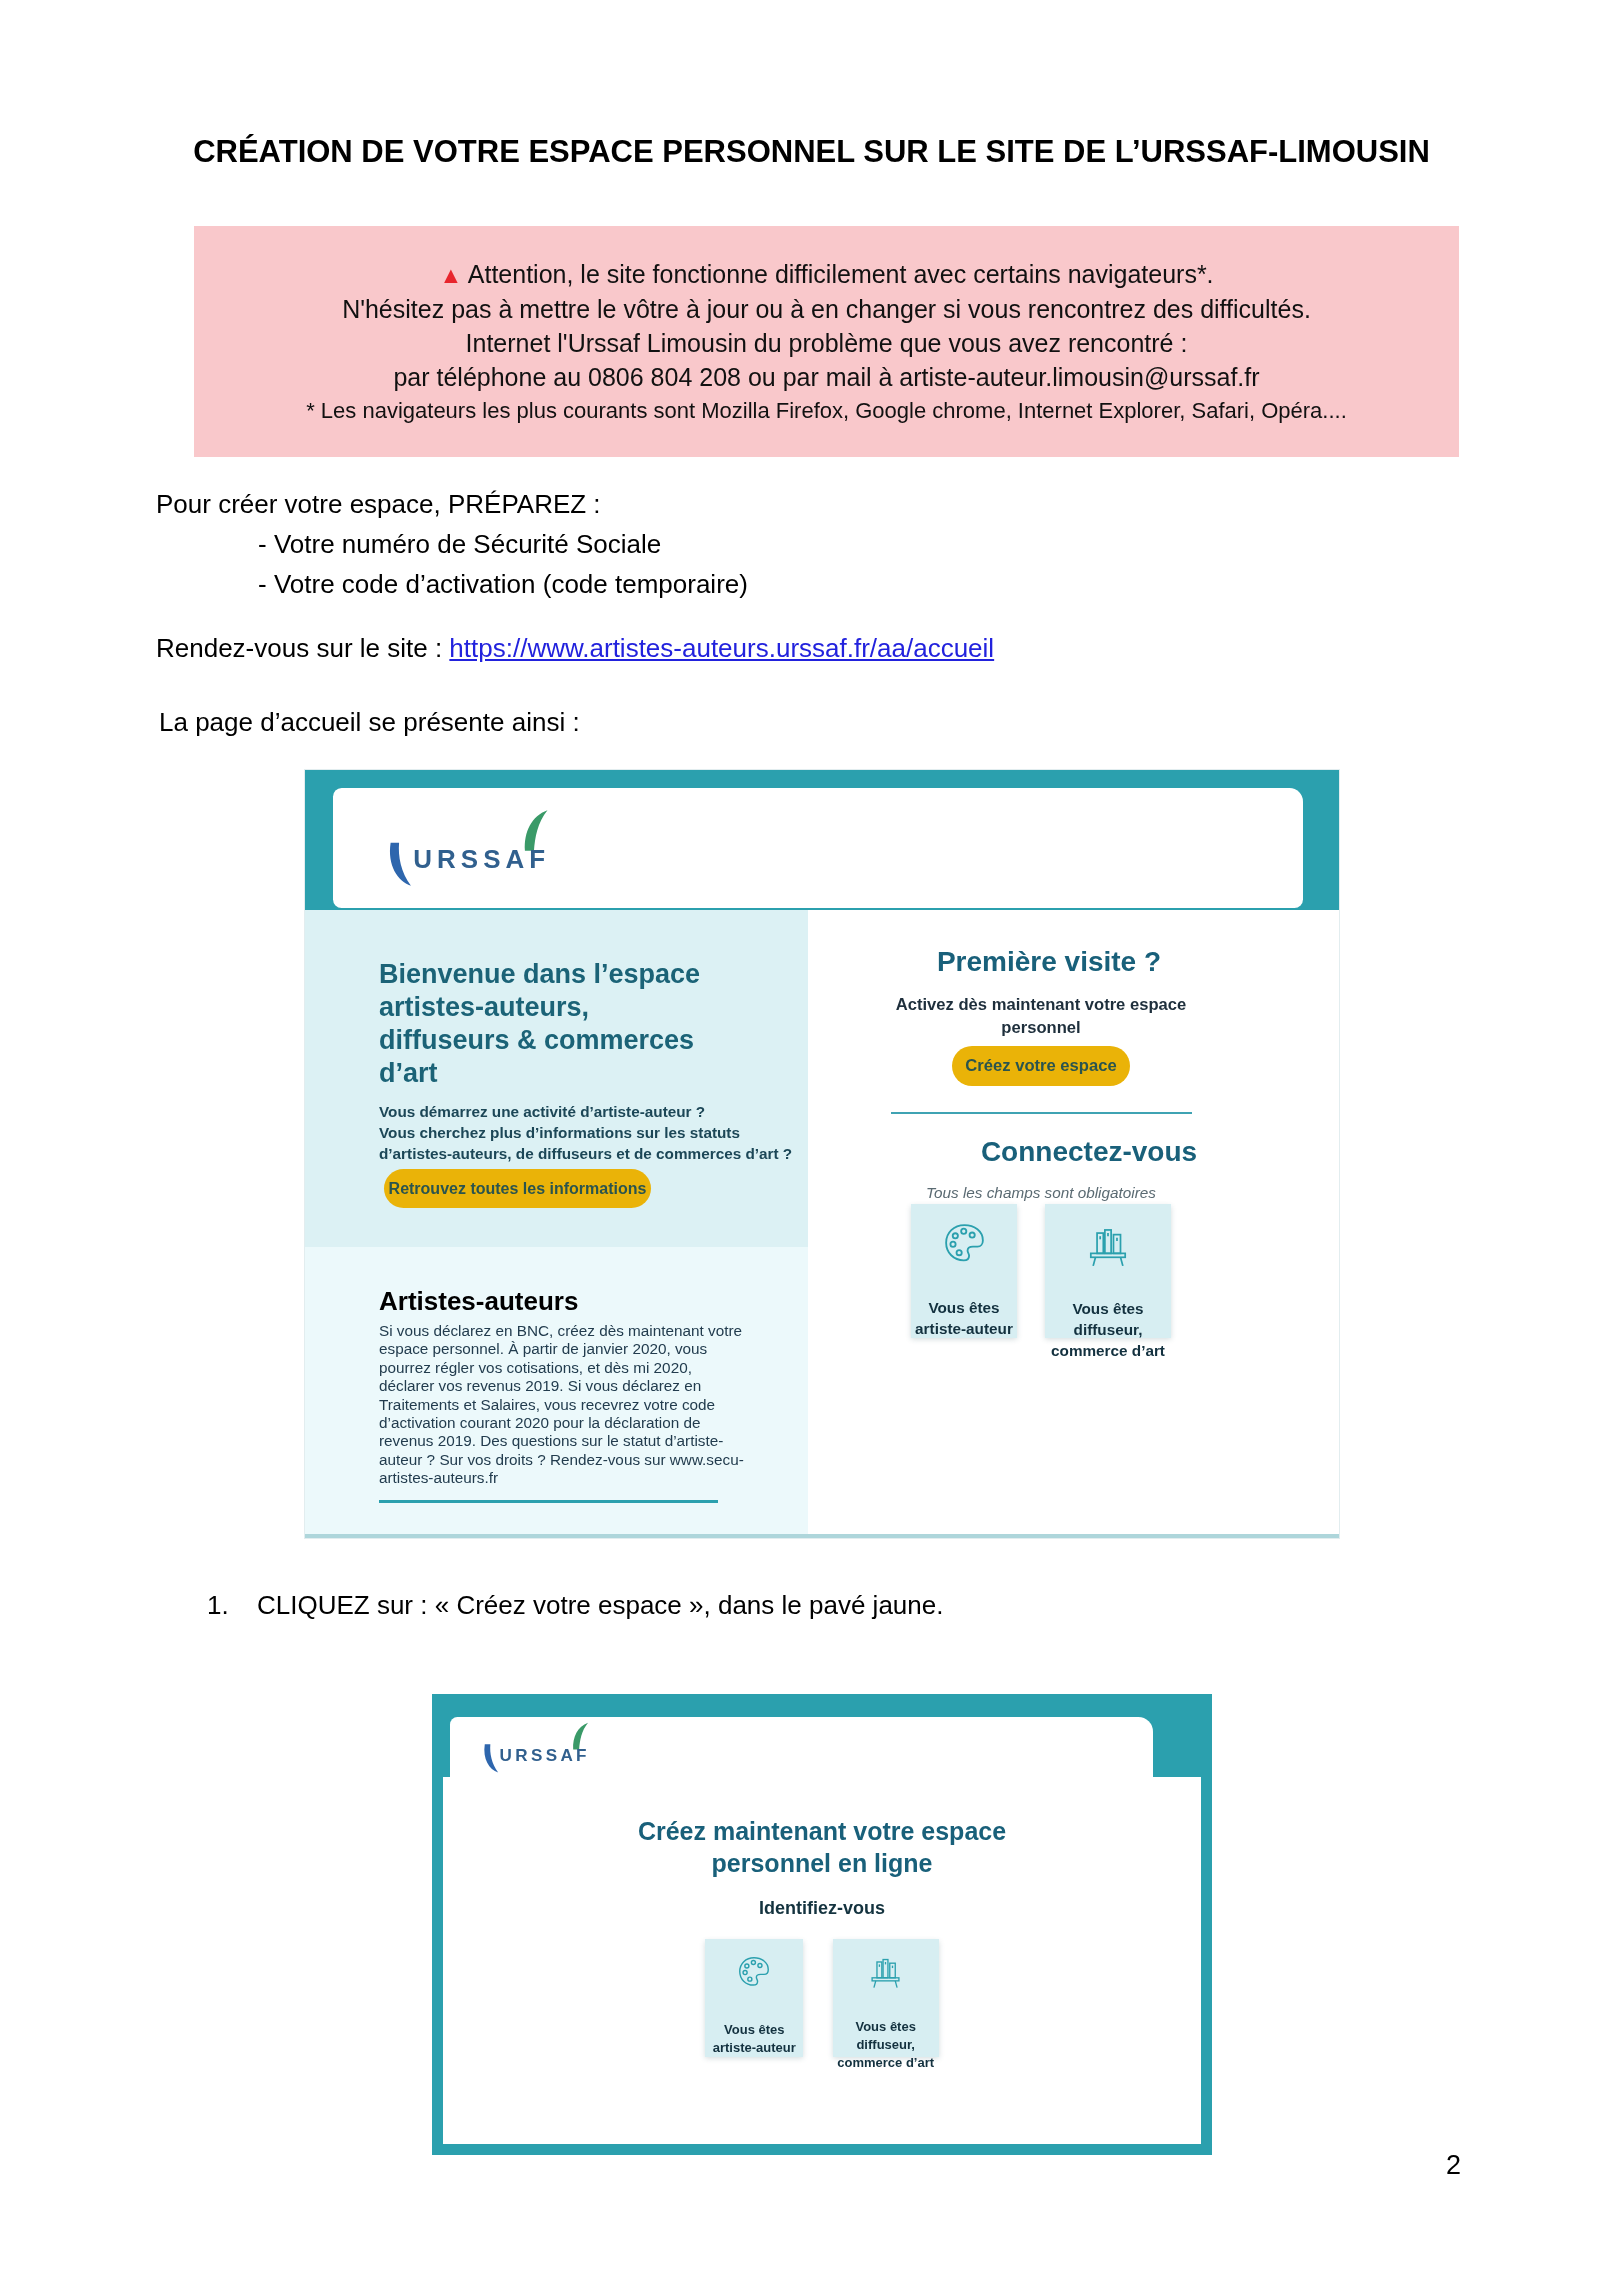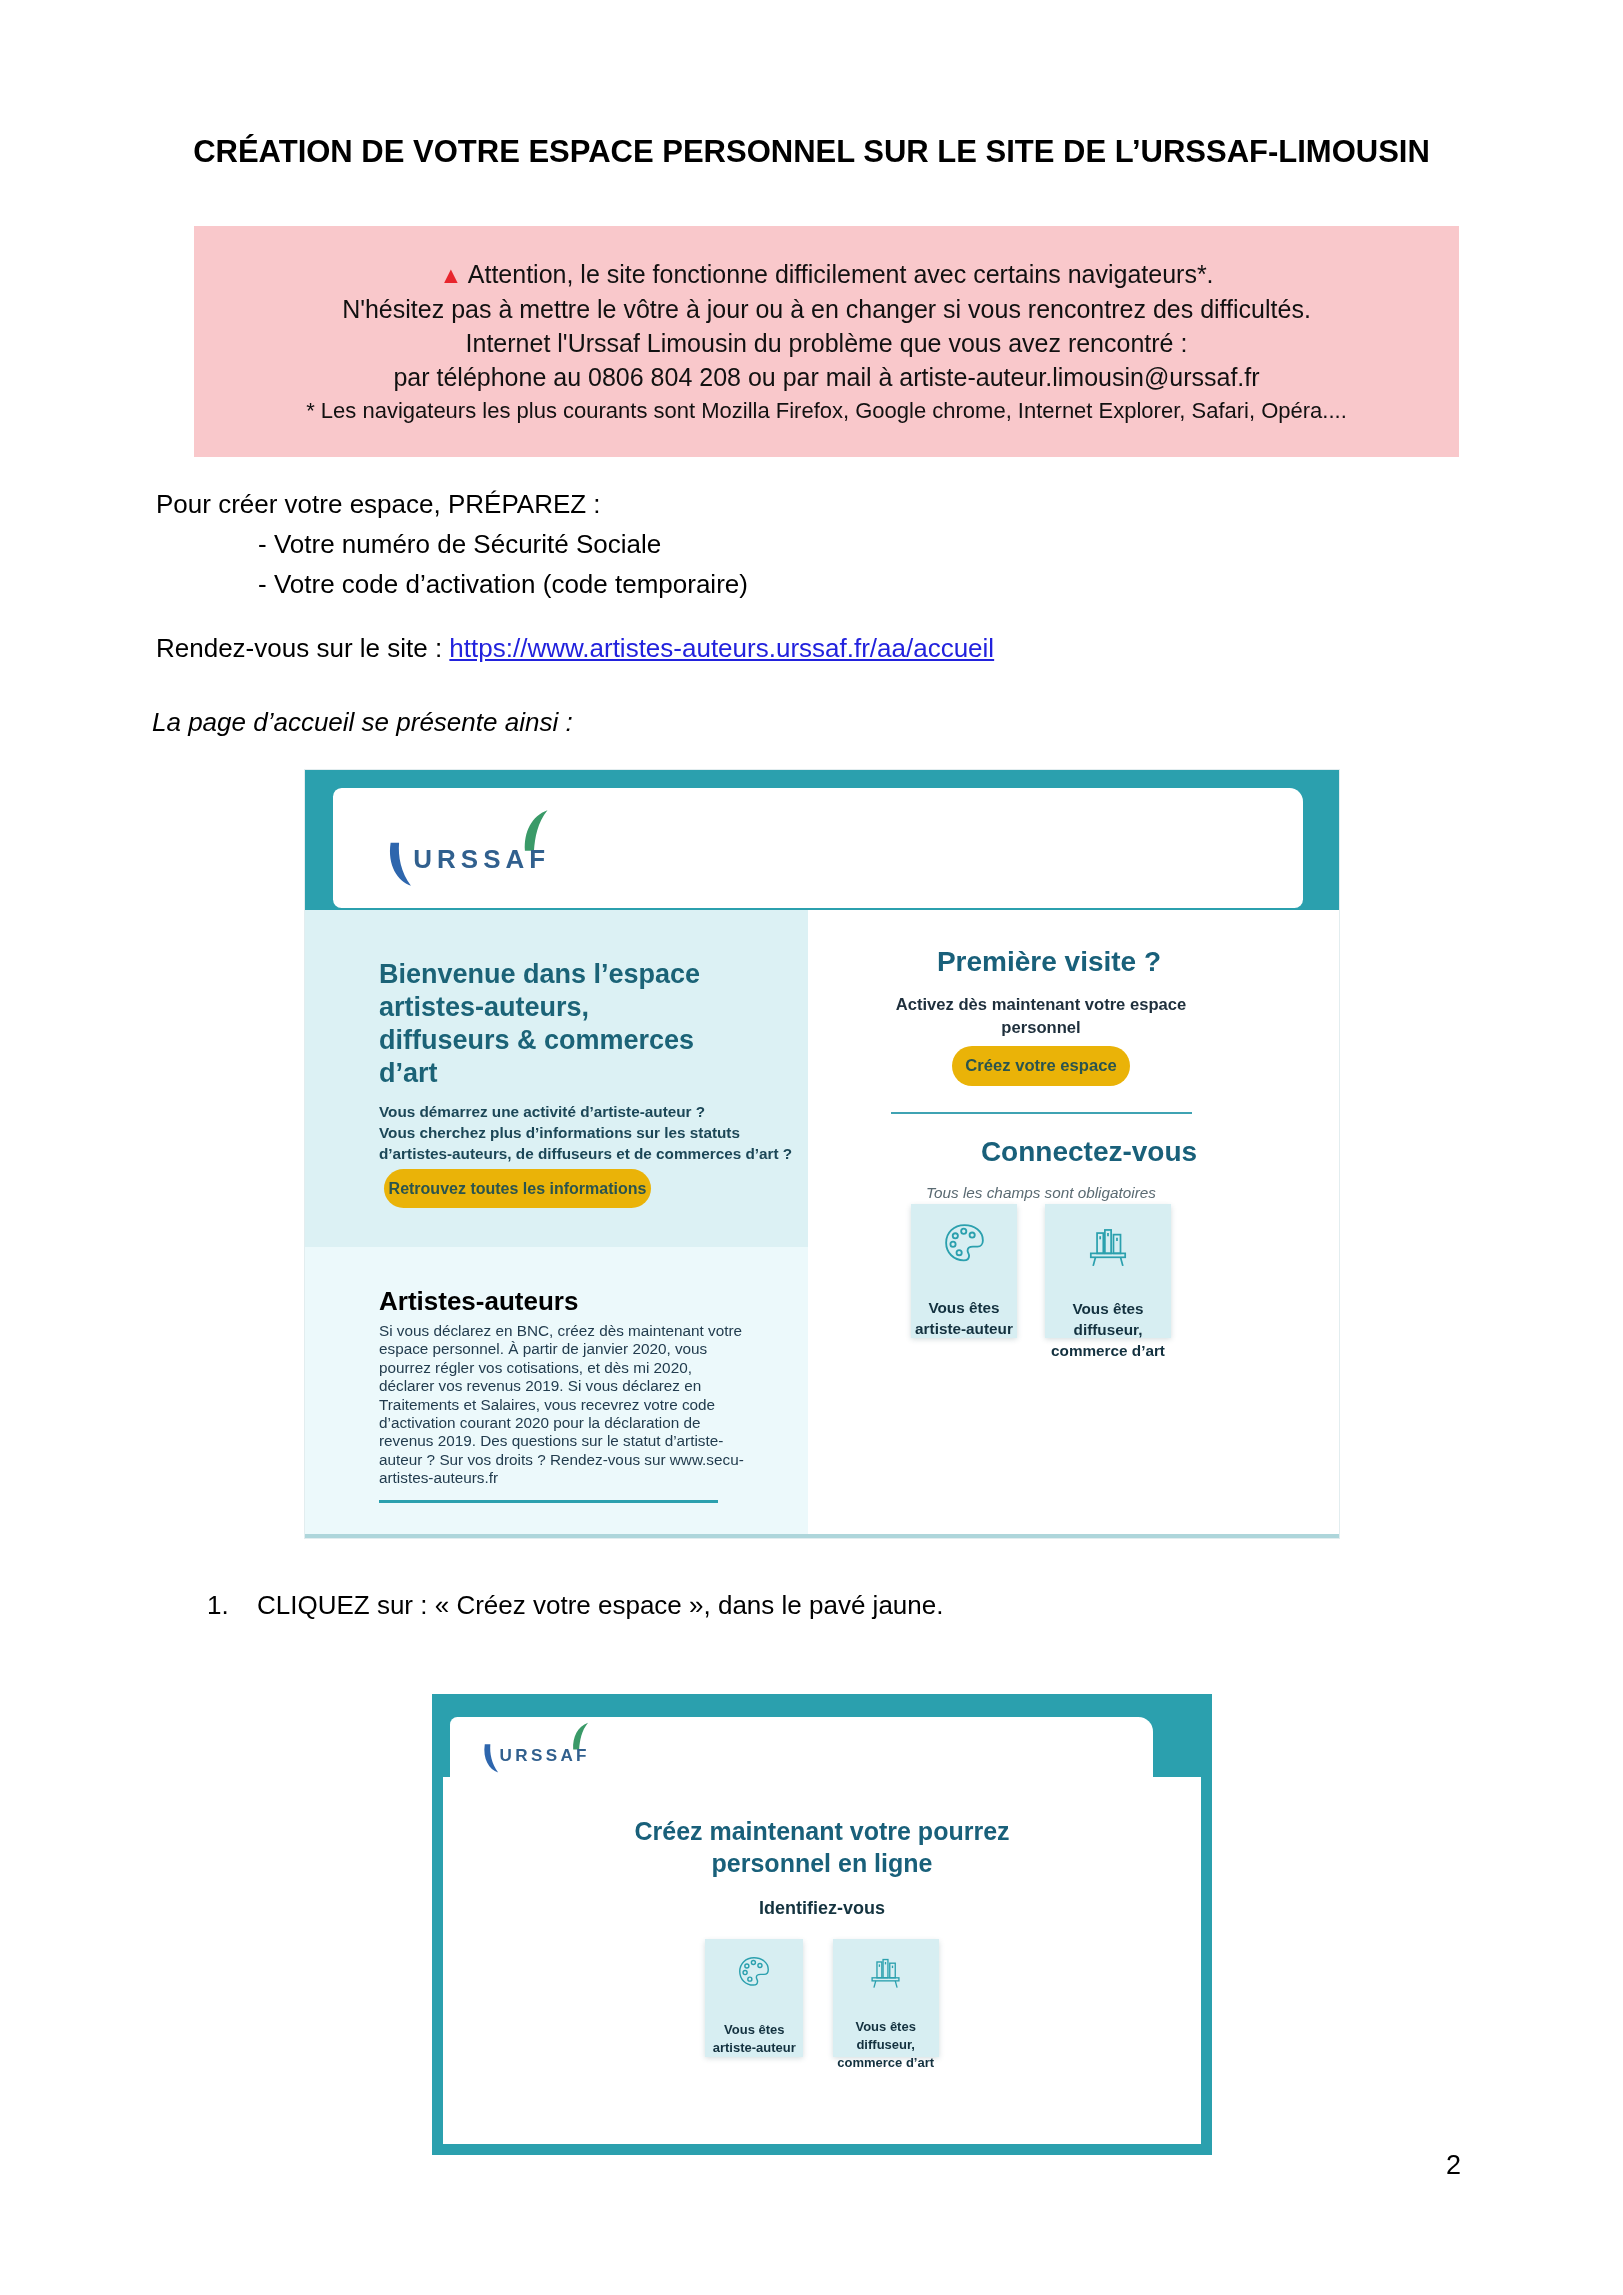--- a/index.html
+++ b/index.html
@@ -20,21 +20,21 @@
   }
   .warn-line { font-size:25px; line-height:34px; color:#111; }
   .warn-foot { font-size:22px; line-height:33px; color:#111; }
   .warn-tri { color:#e8252d; font-size:23px; }
 
   .body-line { position:absolute; font-size:26px; color:#000; }
   .line-prepare { left:156px; top:489px; }
   .line-item1 { left:258px; top:529px; }
   .line-item2 { left:258px; top:569px; }
   .line-site { left:156px; top:633px; }
-  .line-home { left:152px; top:707px;font-style:italic; }
+  .line-home { left:159px; top:707px; }
   .doc-link { color:#2222dd; text-decoration:underline; cursor:pointer; }
 
   .step1 { position:absolute; left:207px; top:1590px; font-size:26px; }
   .step1 .num { display:inline-block; width:50px; }
 
   
   .teal { background:#2ba0ae; }
   .btn-yellow {
     background:#eab308; color:#2a544e; font-weight:bold;
     display:flex; align-items:center; justify-content:center;
@@ -228,21 +228,21 @@
     <div class="s2-band teal">
       <div class="s2-card">
         <svg class="s2-logo" viewBox="0 0 320 140">
           <path d="M14 60 C8 100 26 128 50 136 C32 112 27 84 29 60 Z" fill="#2e66ad"></path>
           <path d="M252 74 C250 40 264 12 292 2 C274 24 270 50 268 74 Z" fill="#3a9a68"></path>
           <text x="54" y="104" font-size="46" font-weight="600" letter-spacing="9" fill="#31608e">URSSAF</text>
         </svg>
       </div>
     </div>
     <div class="s2-content">
-      <div class="s2-title prewrap">Créez maintenant votre pourrez
+      <div class="s2-title prewrap">Créez maintenant votre espace
 personnel en ligne</div>
       <div class="s2-sub">Identifiez-vous</div>
       <div class="s2-cards">
         <div class="tile tile-artist2">
           <div class="t-icon">
             <svg width="38" height="38" viewBox="0 0 64 64" fill="none" stroke="#2ba0ae" stroke-width="2.4">
               <path d="M32 8 C18 8 8 18 8 31 C8 44 18 54 31 54 C36 54 38 51 38 48 C38 45 36 44 36 41 C36 38 39 36 43 36 L49 36 C53 36 56 33 56 28 C56 16 45 8 32 8 Z"></path>
               <circle cx="20" cy="22" r="3.4"></circle>
               <circle cx="31" cy="16" r="3.4"></circle>
               <circle cx="42" cy="21" r="3.4"></circle>

